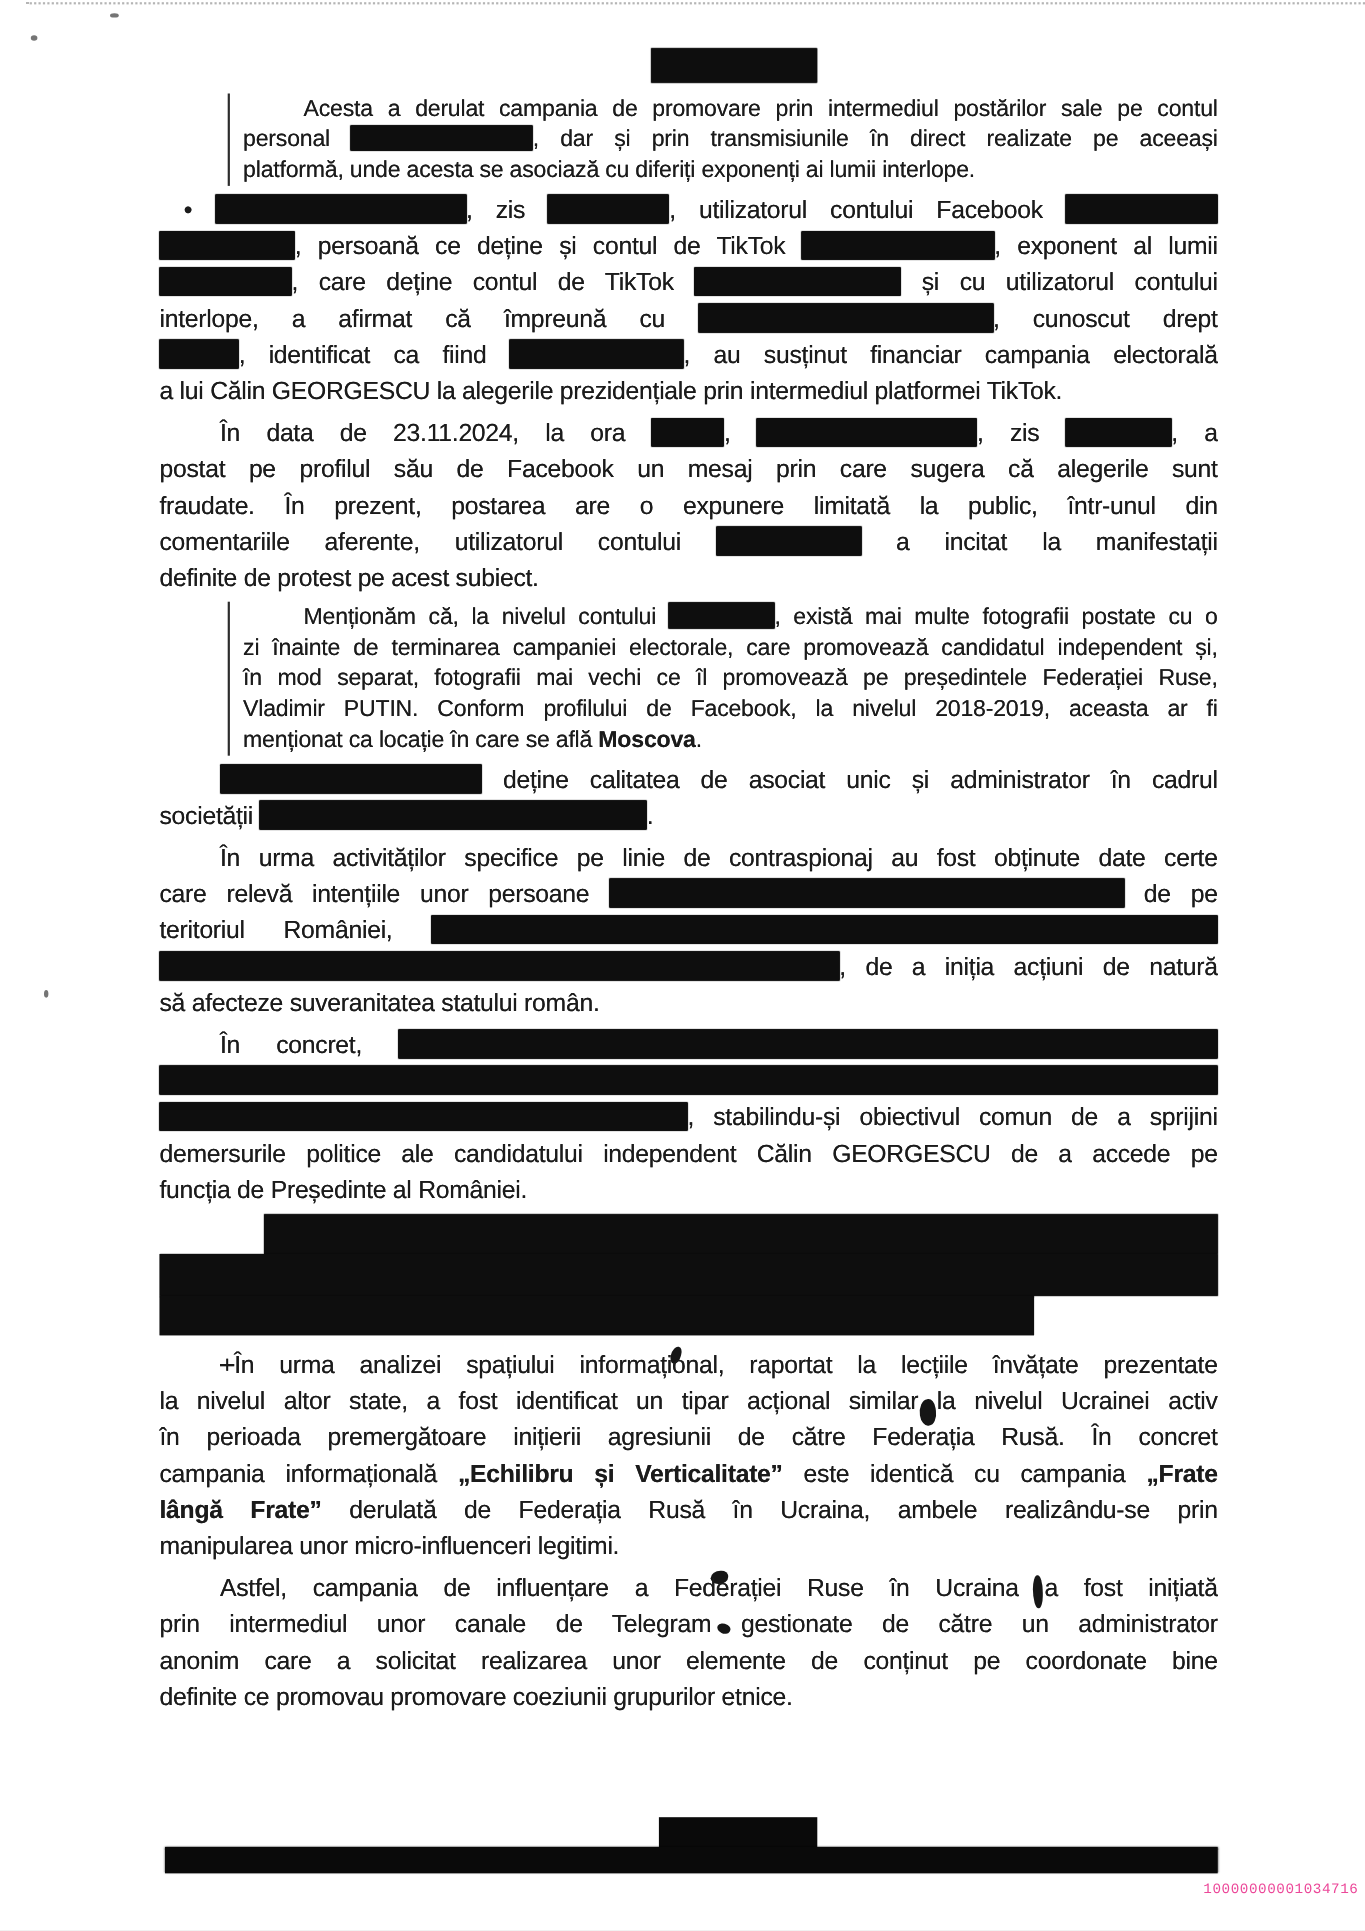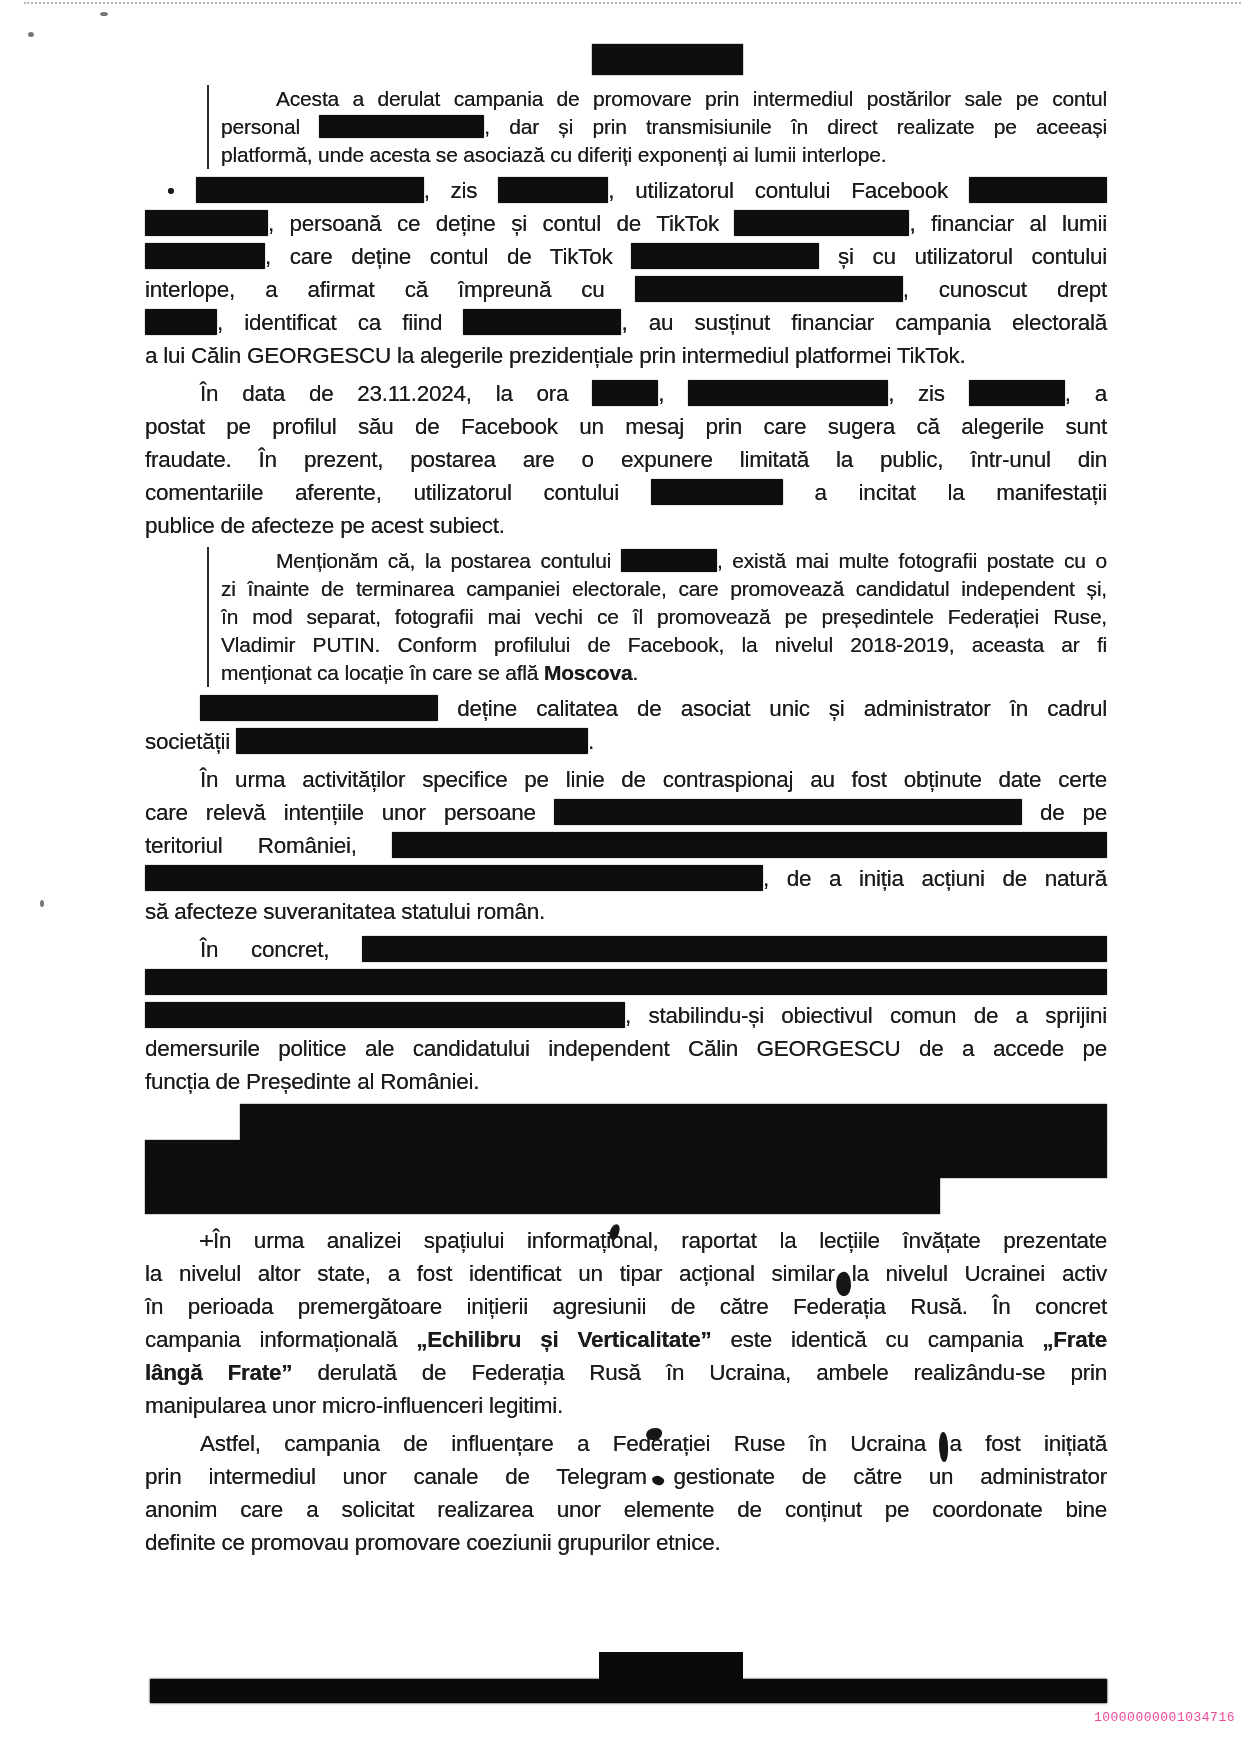--- a/index.html
+++ b/index.html
@@ -80,35 +80,35 @@
       <div class="shape-block">
         <div class="redact-row" style="margin-left: 447px; width: 151px; height: 31px;"></div>
       </div>
       <div class="para quote">
         <div class="ln ind"><span>Acesta a derulat campania de promovare prin intermediul postărilor sale pe contul</span></div>
         <div class="ln"><span>personal </span><span class="redact" style="width: 165px;"></span><span>, dar și prin transmisiunile în direct realizate pe aceeași</span></div>
         <div class="ln last"><span>platformă, unde acesta se asociază cu diferiți exponenți ai lumii interlope.</span></div>
       </div>
       <div class="para">
         <div class="ln ind-sm"><span>• </span><span class="redact" style="width: 228px;"></span><span>, zis </span><span class="redact" style="width: 110px;"></span><span>, utilizatorul contului Facebook </span><span class="redact" style="width: 138px;"></span></div>
-        <div class="ln"><span class="redact" style="width: 123px;"></span><span>, persoană ce deține și contul de TikTok </span><span class="redact" style="width: 175px;"></span><span>, financiar al lumii</span></div>
+        <div class="ln"><span class="redact" style="width: 123px;"></span><span>, persoană ce deține și contul de TikTok </span><span class="redact" style="width: 175px;"></span><span>, exponent al lumii</span></div>
         <div class="ln"><span class="redact" style="width: 120px;"></span><span>, care deține contul de TikTok </span><span class="redact" style="width: 188px;"></span><span> și cu utilizatorul contului</span></div>
         <div class="ln"><span>interlope, a afirmat că împreună cu </span><span class="redact" style="width: 268px;"></span><span>, cunoscut drept</span></div>
         <div class="ln"><span class="redact" style="width: 72px;"></span><span>, identificat ca fiind </span><span class="redact" style="width: 158px;"></span><span>, au susținut financiar campania electorală</span></div>
         <div class="ln last"><span>a lui Călin GEORGESCU la alegerile prezidențiale prin intermediul platformei TikTok.</span></div>
       </div>
       <div class="para">
         <div class="ln ind"><span>În data de 23.11.2024, la ora </span><span class="redact" style="width: 66px;"></span><span>, </span><span class="redact" style="width: 200px;"></span><span>, zis </span><span class="redact" style="width: 96px;"></span><span>, a</span></div>
         <div class="ln"><span>postat pe profilul său de Facebook un mesaj prin care sugera că alegerile sunt</span></div>
         <div class="ln"><span>fraudate. În prezent, postarea are o expunere limitată la public, într-unul din</span></div>
         <div class="ln"><span>comentariile aferente, utilizatorul contului </span><span class="redact" style="width: 132px;"></span><span> a incitat la manifestații</span></div>
-        <div class="ln last"><span>publice de afecteze pe acest subiect.</span></div>
+        <div class="ln last"><span>definite de protest pe acest subiect.</span></div>
       </div>
       <div class="para quote">
-        <div class="ln ind"><span>Menționăm că, la postarea contului </span><span class="redact" style="width: 96px;"></span><span>, există mai multe fotografii postate cu o</span></div>
+        <div class="ln ind"><span>Menționăm că, la nivelul contului </span><span class="redact" style="width: 96px;"></span><span>, există mai multe fotografii postate cu o</span></div>
         <div class="ln"><span>zi înainte de terminarea campaniei electorale, care promovează candidatul independent și,</span></div>
         <div class="ln"><span>în mod separat, fotografii mai vechi ce îl promovează pe președintele Federației Ruse,</span></div>
         <div class="ln"><span>Vladimir PUTIN. Conform profilului de Facebook, la nivelul 2018-2019, aceasta ar fi</span></div>
         <div class="ln last"><span>menționat ca locație în care se află </span><span class="b">Moscova</span><span>.</span></div>
       </div>
       <div class="para">
         <div class="ln ind"><span class="redact" style="width: 238px;"></span><span> deține calitatea de asociat unic și administrator în cadrul</span></div>
         <div class="ln last"><span>societății </span><span class="redact" style="width: 352px;"></span><span>.</span></div>
       </div>
       <div class="para">

